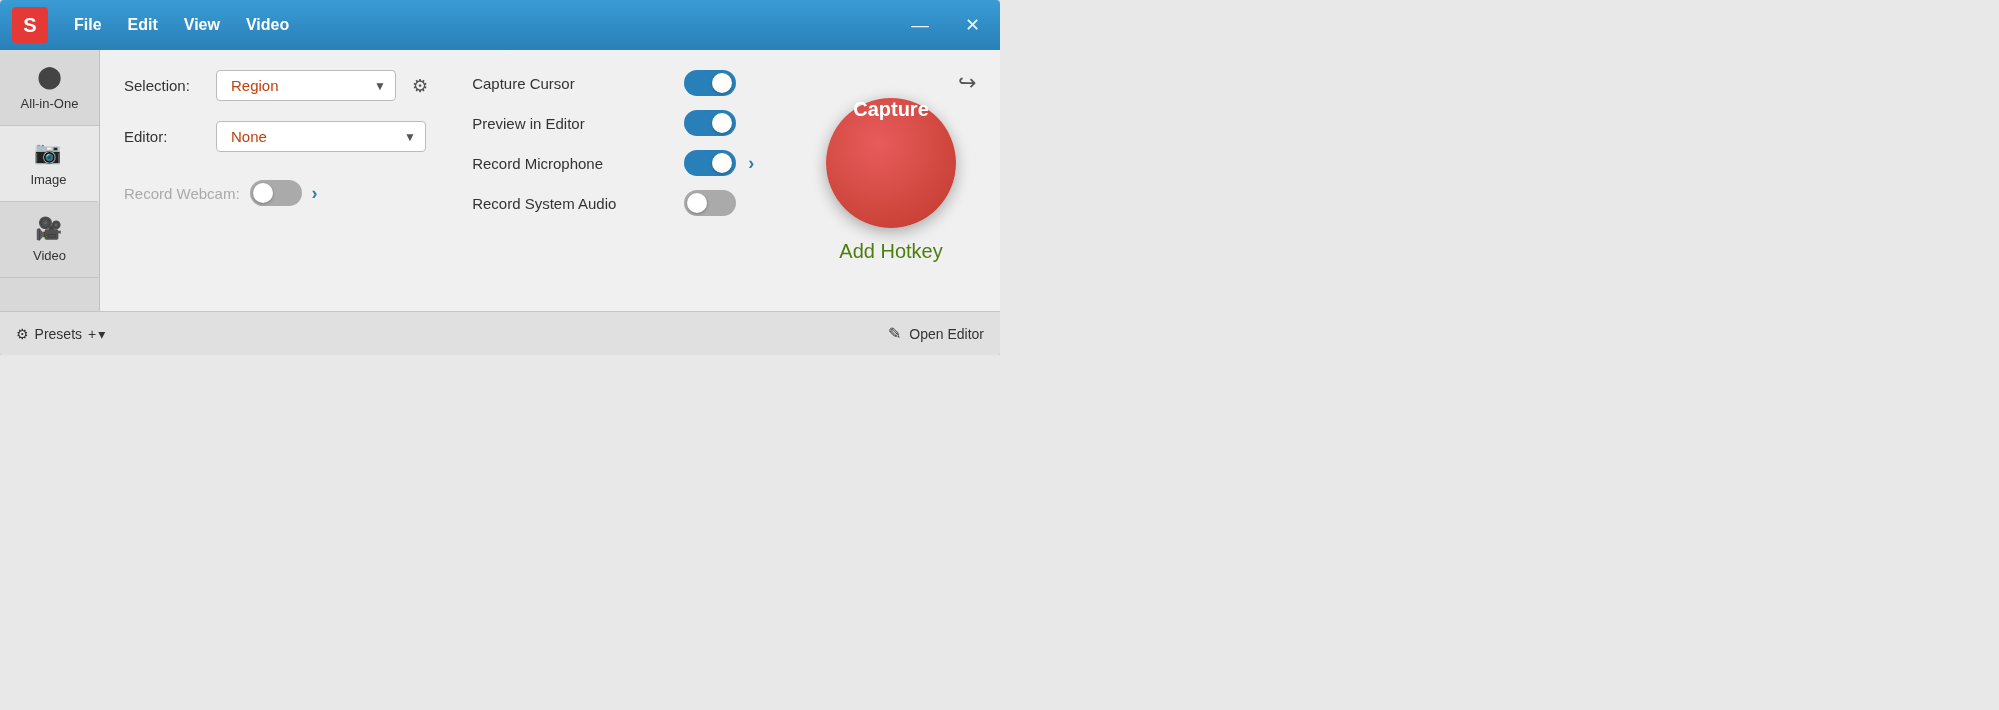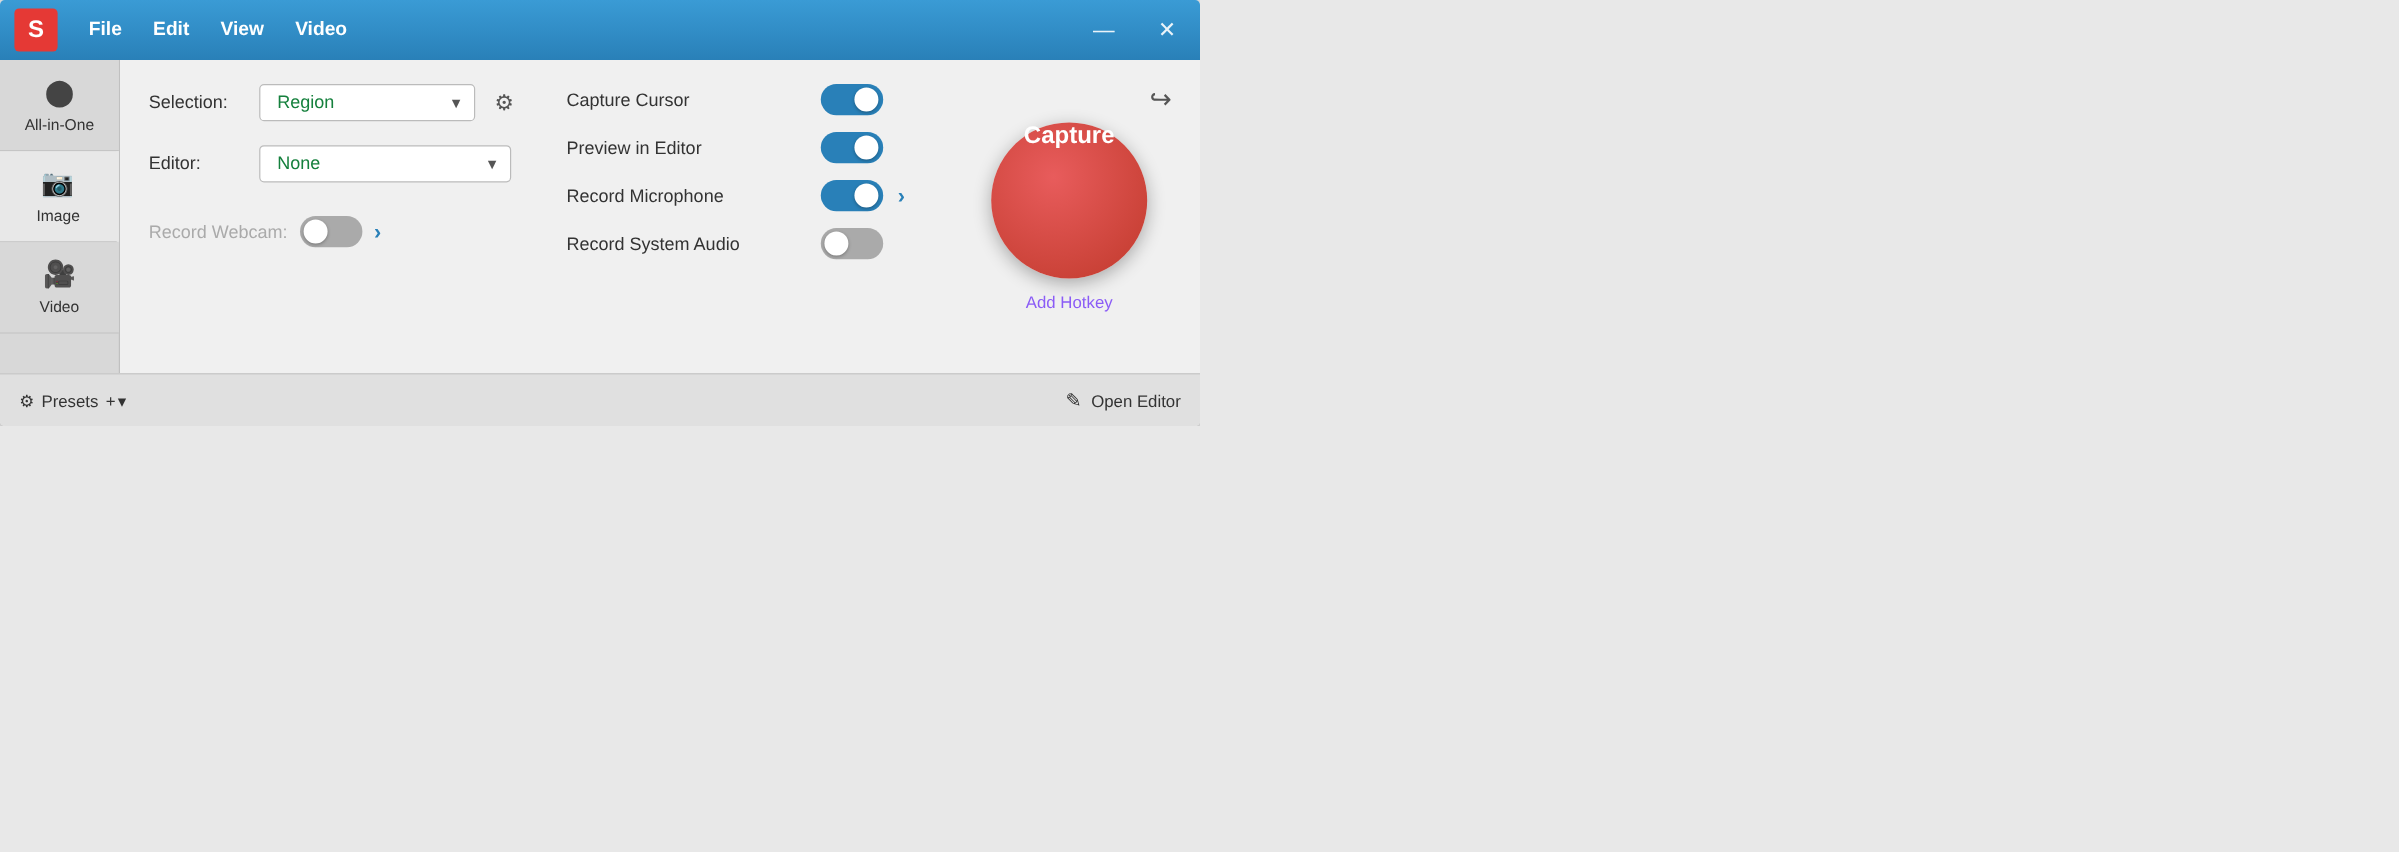--- a/index.html
+++ b/index.html
@@ -144,21 +144,21 @@
       color: #333;
       min-width: 80px;
     }
 
     .select-box {
       background: white;
       border: 1px solid #bbb;
       border-radius: 4px;
       padding: 6px 36px 6px 14px;
       font-size: 15px;
-      color: #15803d;
+      color: #c2410c;
       appearance: none;
       -webkit-appearance: none;
       cursor: pointer;
       min-width: 180px;
       outline: none;
     }
 
     .select-arrow {
       position: absolute;
       right: 10px;
@@ -283,22 +283,22 @@
       cursor: pointer;
       color: white;
       font-size: 20px;
       font-weight: 600;
       box-shadow: 0 4px 15px rgba(0,0,0,0.3);
       display: flex;
       justify-content: center;
     }
 
     .add-hotkey-label {
-      font-size: 14px;
-      color: #8b5cf6;
+      font-size: 20px;
+      color: #4d7c0f;
       cursor: pointer;
     }
 
     
     .footer {
       height: 44px;
       background: #e0e0e0;
       border-top: 1px solid #c5c5c5;
       display: flex;
       align-items: center;

